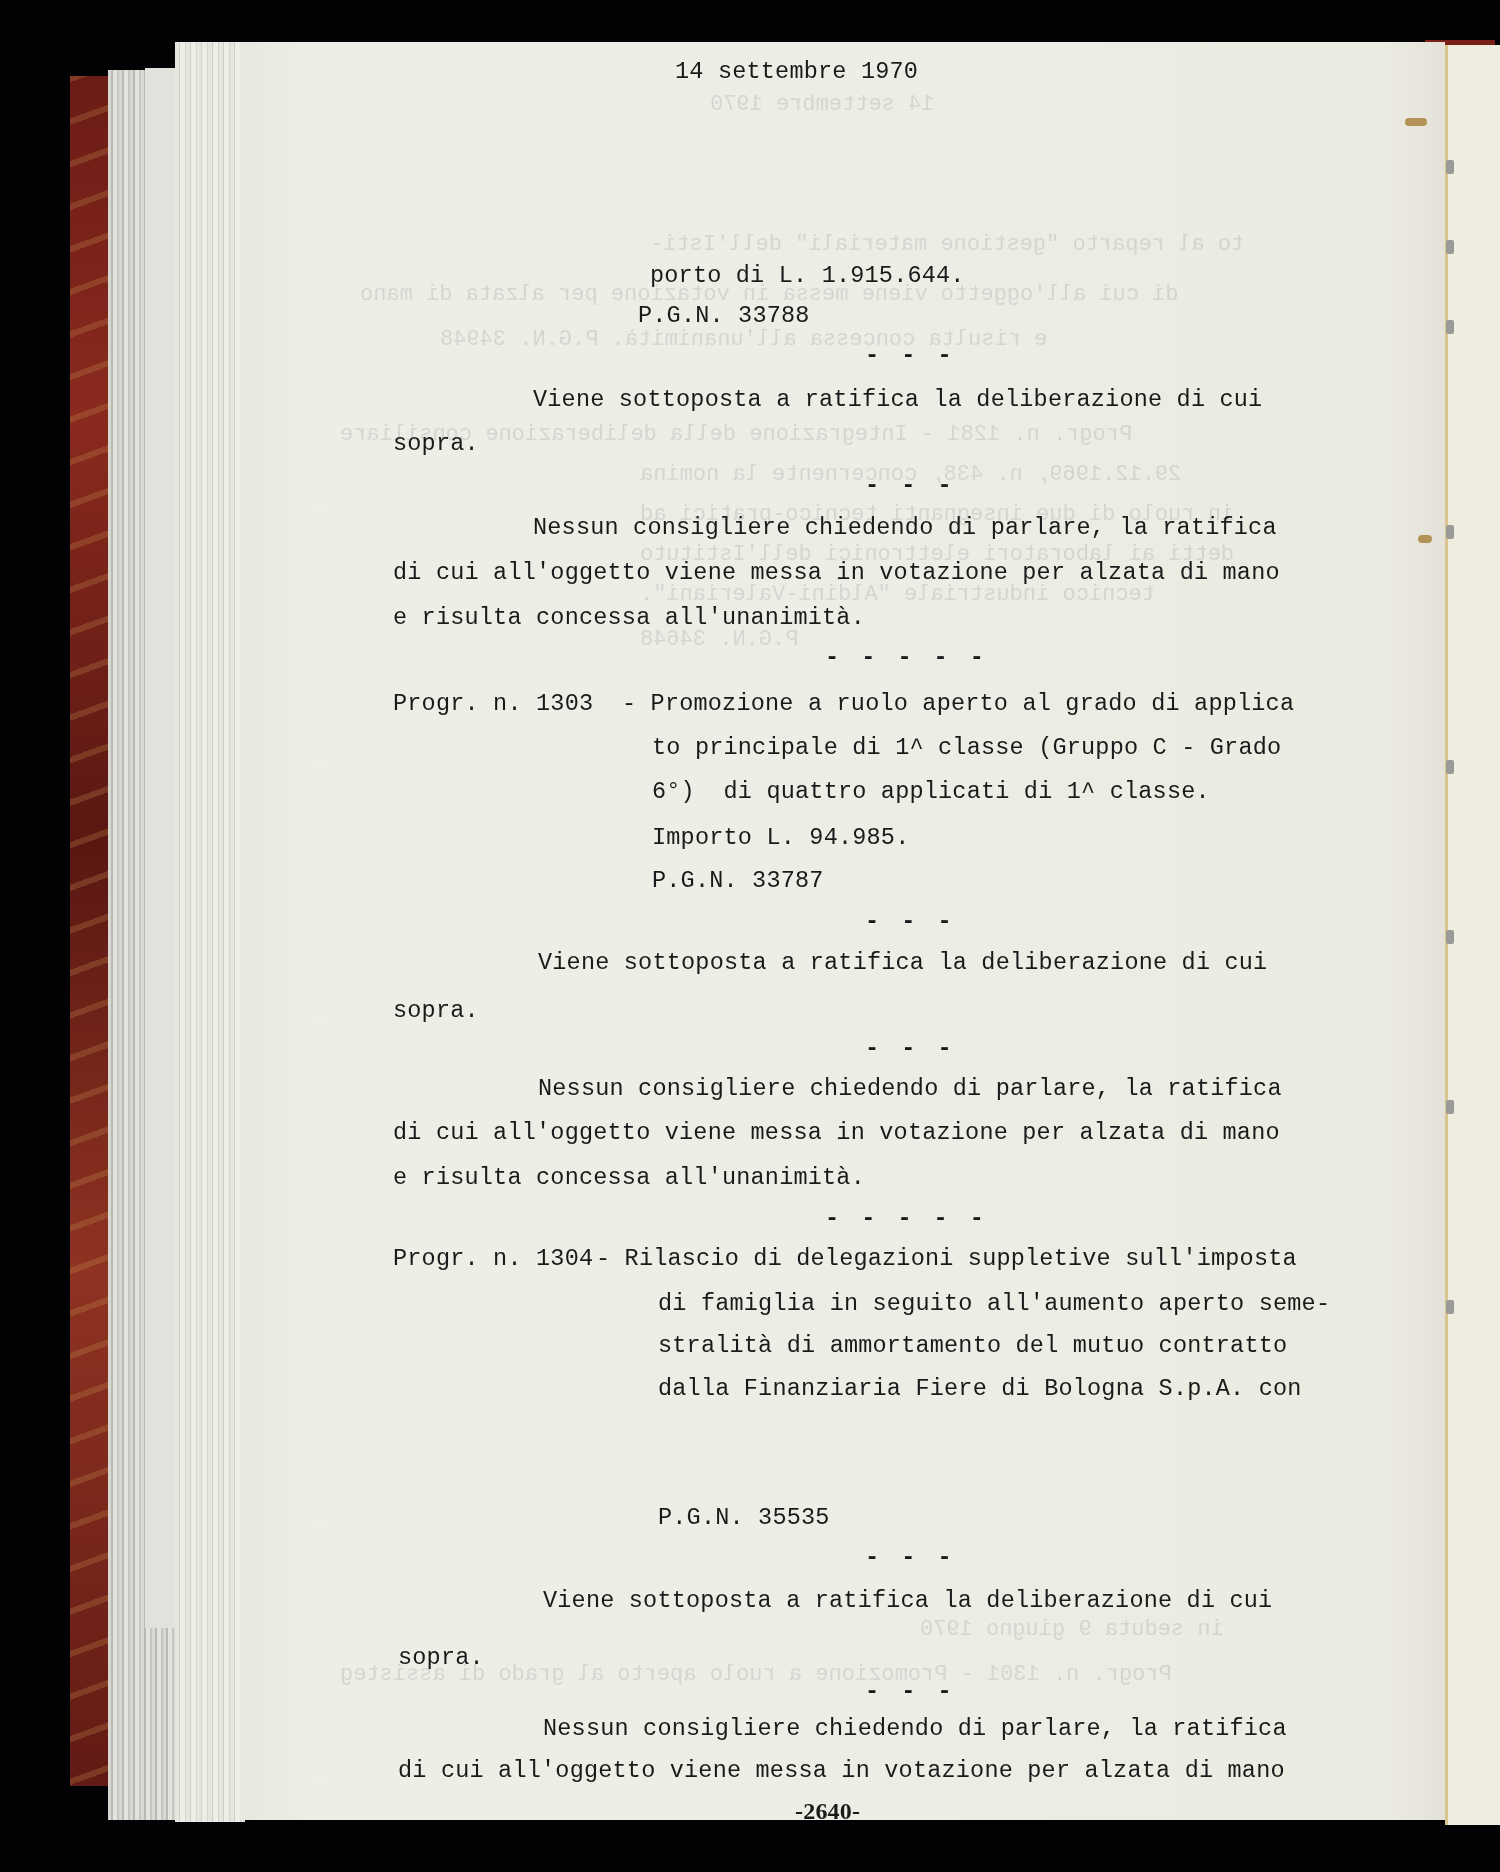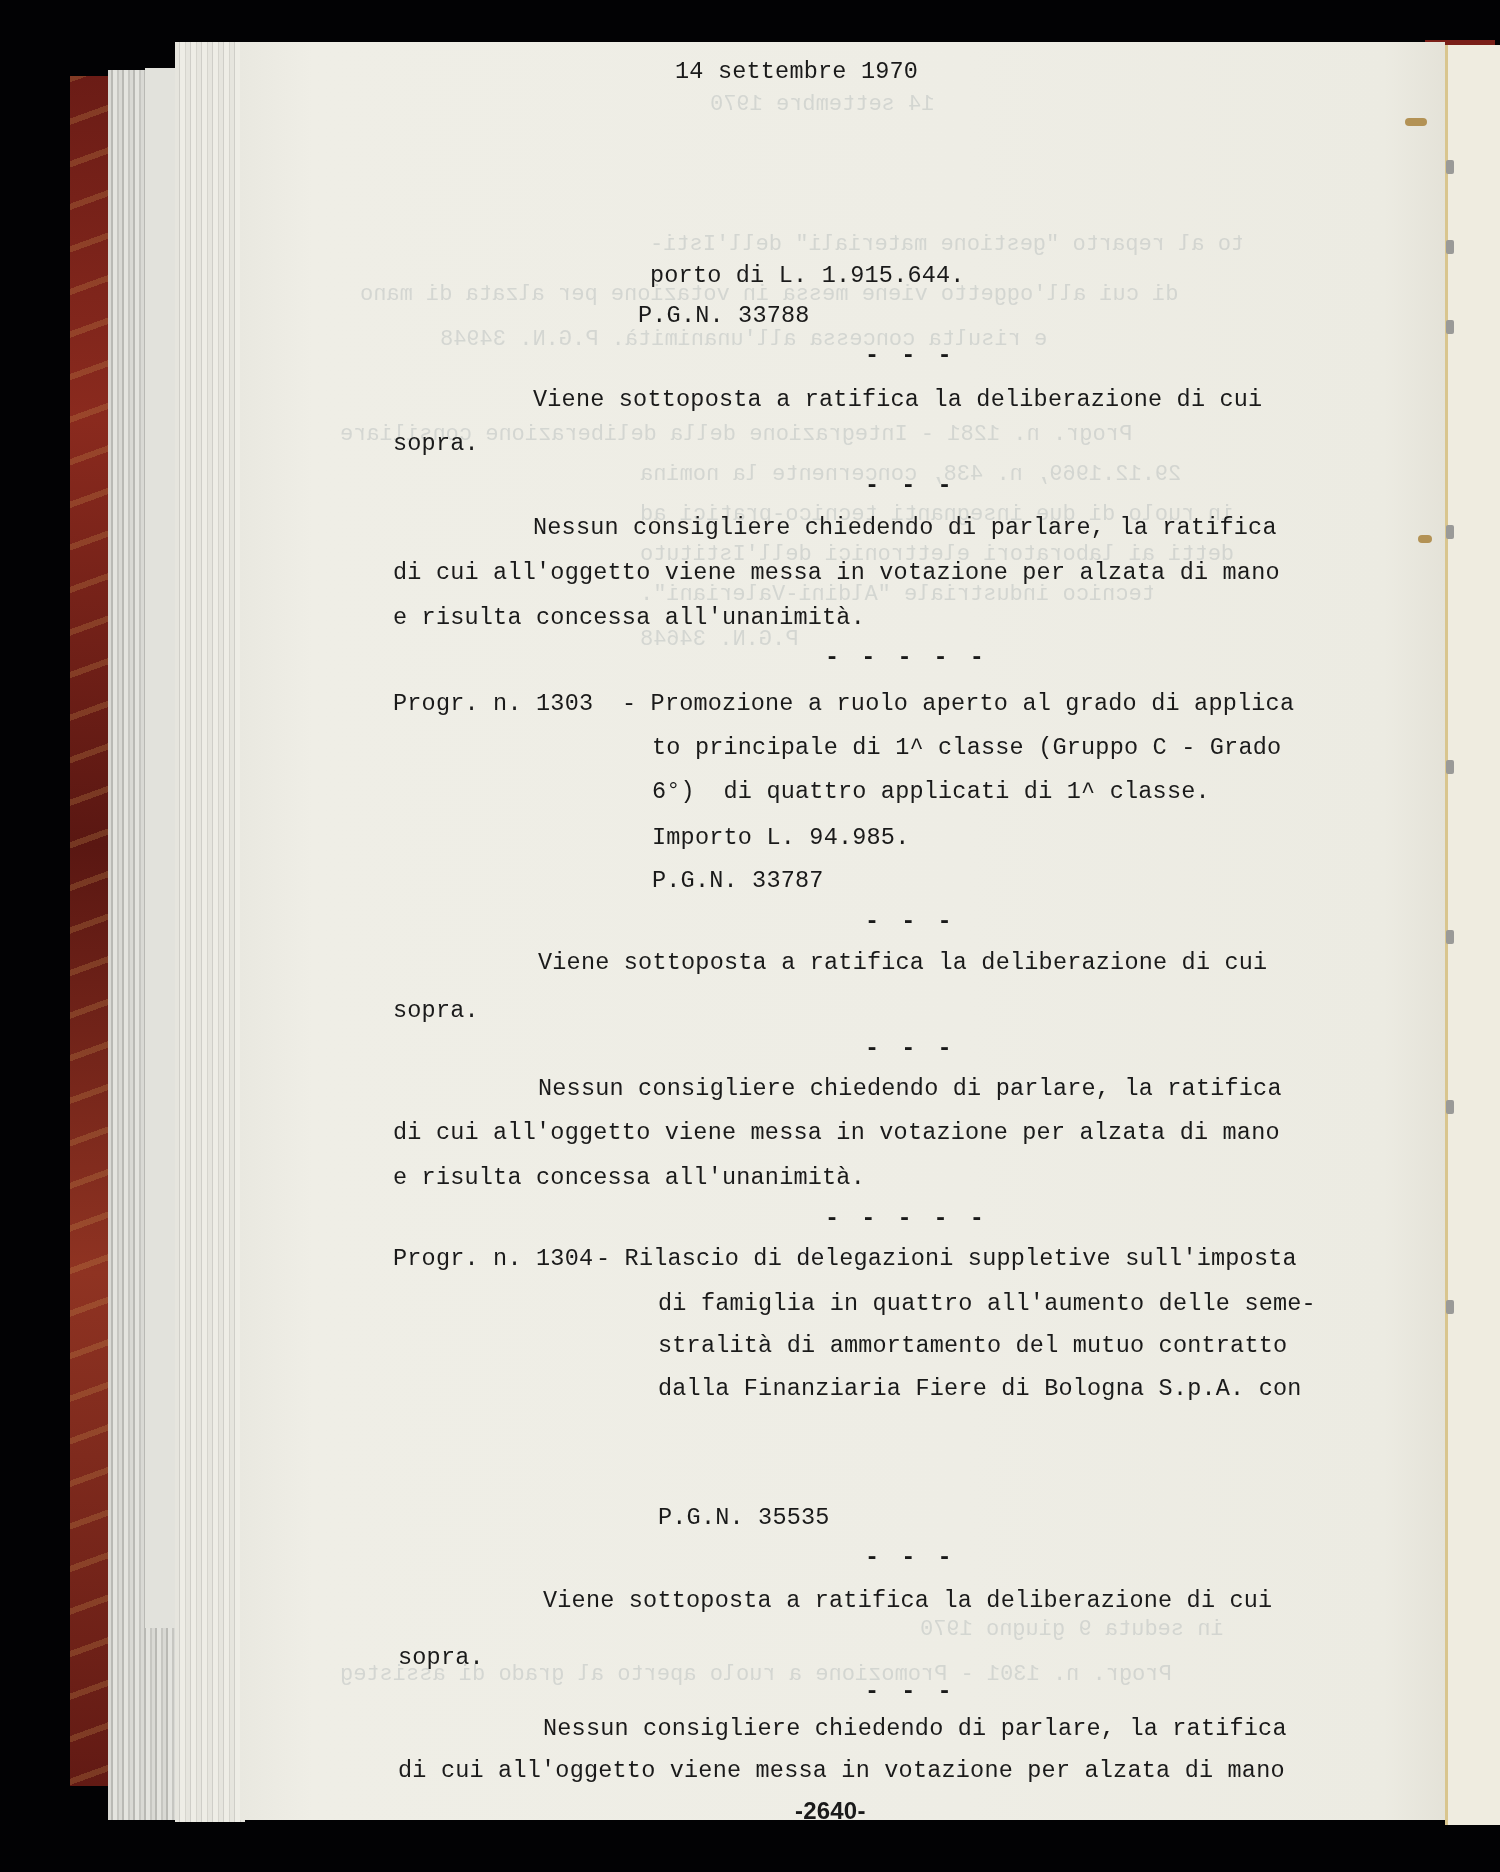--- a/index.html
+++ b/index.html
@@ -48,21 +48,21 @@
   .ghost {
     position: absolute; color: rgba(120,130,140,0.22); font-size: 22px; white-space: pre;
     transform: scaleX(-1); font-family: "Liberation Mono", monospace;
   }
   .line {
     position: absolute; white-space: pre; color: #1a1a1a;
     font-size: 23.5px; line-height: 28px; letter-spacing: 0.2px;
     font-family: "Liberation Mono", "DejaVu Sans Mono", monospace;
   }
   .dashes { font-weight: bold; letter-spacing: 4px; }
-  .bold-sans { font-family: Liberation Sans, sans-serif; font-weight: bold; }
+  .bold-sans { font-family: Liberation Serif, serif; font-weight: bold; }
   .pagenum { font-weight: bold; font-size: 24px; }
   .clip-top { position:absolute; left:1405px; top:118px; width:22px; height:8px; background:#b39255; border-radius:4px; }
   .clip-mid { position:absolute; left:1418px; top:535px; width:14px; height:8px; background:#b39255; border-radius:4px; }
 </style>
 </head>
 <body>
 
 <div class="cover-left"></div>
 <div class="page-stack"></div>
 <div class="page-stack-2"></div>
@@ -116,21 +116,21 @@
   <div class="line" style="left:298px; top:907px">Viene sottoposta a ratifica la deliberazione di cui</div>
   <div class="line" style="left:153px; top:955px">sopra.</div>
   <div class="line dashes" style="left:625px; top:993px">- - -</div>
   <div class="line" style="left:298px; top:1033px">Nessun consigliere chiedendo di parlare, la ratifica</div>
   <div class="line" style="left:153px; top:1077px">di cui all'oggetto viene messa in votazione per alzata di mano</div>
   <div class="line" style="left:153px; top:1122px">e risulta concessa all'unanimità.</div>
   <div class="line dashes" style="left:585px; top:1163px">- - - - -</div>
 
   <div class="line" style="left:153px; top:1203px">Progr. n. 1304</div>
   <div class="line" style="left:356px; top:1203px">- Rilascio di delegazioni suppletive sull'imposta</div>
-  <div class="line" style="left:418px; top:1248px">di famiglia in quattro all'aumento delle seme-</div>
+  <div class="line" style="left:418px; top:1248px">di famiglia in seguito all'aumento aperto seme-</div>
   <div class="line" style="left:418px; top:1290px">stralità di ammortamento del mutuo contratto</div>
   <div class="line" style="left:418px; top:1333px">dalla Finanziaria Fiere di Bologna S.p.A. con</div>
   <div class="line" style="left:418px; top:1462px">P.G.N. 35535</div>
   <div class="line dashes" style="left:625px; top:1502px">- - -</div>
   <div class="line" style="left:303px; top:1545px">Viene sottoposta a ratifica la deliberazione di cui</div>
   <div class="line" style="left:158px; top:1602px">sopra.</div>
   <div class="line dashes" style="left:625px; top:1636px">- - -</div>
   <div class="line" style="left:303px; top:1673px">Nessun consigliere chiedendo di parlare, la ratifica</div>
   <div class="line" style="left:158px; top:1715px">di cui all'oggetto viene messa in votazione per alzata di mano</div>
 

